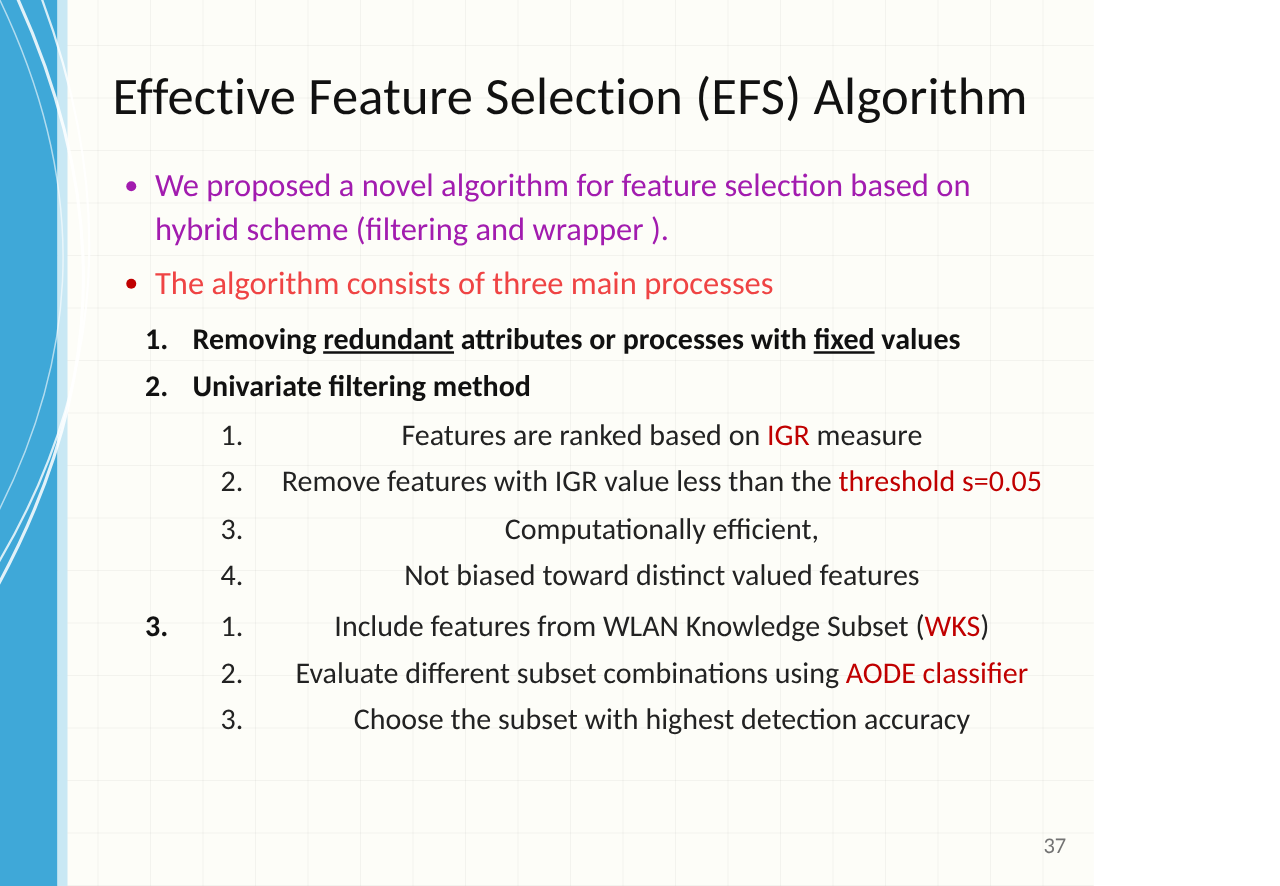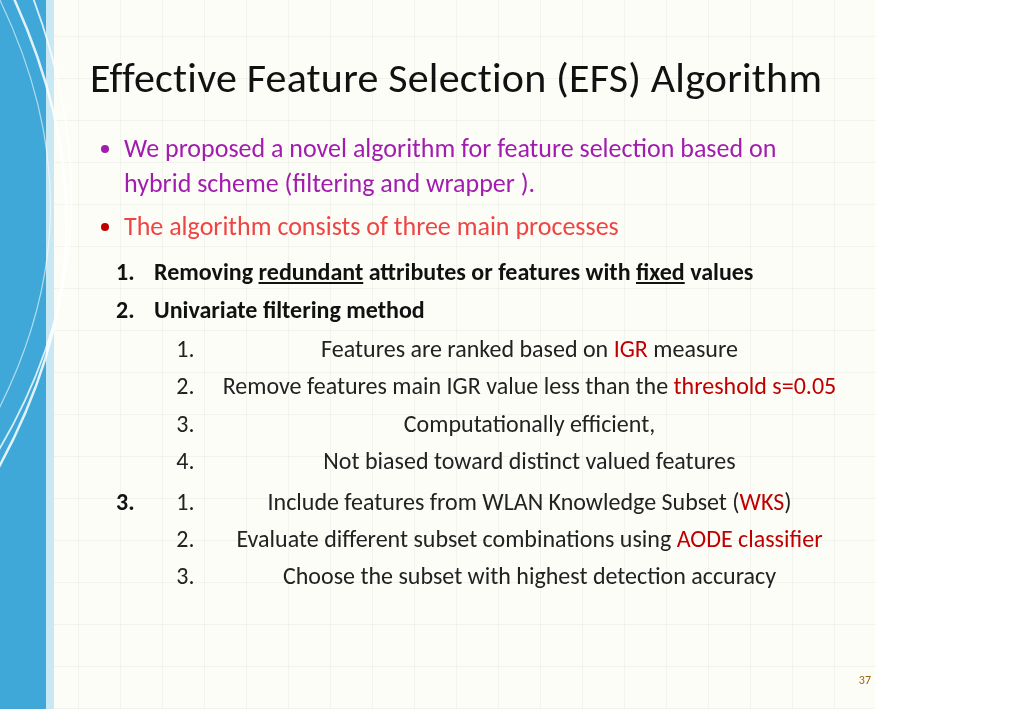--- a/index.html
+++ b/index.html
@@ -78,24 +78,24 @@
     font-weight: 400;
     color: #222;
     line-height: 1.55;
     padding-left: 14px;
     text-align: center;
   }
   .u { text-decoration: underline; }
   .red { color: #c00000; }
   .page-num {
     position: absolute;
-    right: 4px;
+    right: 22px;
     bottom: 22px;
-    font-size: 12px;
-    color: #a16207;
+    font-size: 18px;
+    color: #737373;
   }
 </style>
 </head>
 <body>
 
 <div class="slide">
   <div class="grid"></div>
 
   <div class="left-deco">
     <svg width="120" height="709" viewBox="0 0 120 709">
@@ -110,27 +110,27 @@
   <div class="content">
     <h1 class="title">Effective Feature Selection (EFS) Algorithm</h1>
 
     <ul class="top">
       <li>We proposed a novel algorithm for feature selection based on hybrid scheme (filtering and wrapper ).</li>
       <li class="red-bullet">The algorithm consists of three main processes</li>
     </ul>
 
     <ol class="num">
       <li>
-        <span>Removing </span><span class="u">redundant</span><span> attributes or features with </span><span class="u">fixed</span><span> values</span>
+        <span>Removing </span><span class="u">redundant</span><span> attributes or processes with </span><span class="u">fixed</span><span> values</span>
       </li>
       <li>
         <span>Univariate filtering method</span>
         <ol class="sub">
           <li><span>Features are ranked based on </span><span class="red">IGR</span><span> measure</span></li>
-          <li><span>Remove features main IGR value less than the </span><span class="red">threshold ѕ=0.05</span></li>
+          <li><span>Remove features with IGR value less than the </span><span class="red">threshold ѕ=0.05</span></li>
           <li>Computationally efficient,</li>
           <li>Not biased toward distinct valued features</li>
         </ol>
       </li>
       <li>
         <ol class="sub">
           <li><span>Include features from WLAN Knowledge Subset (</span><span class="red">WKS</span><span>)</span></li>
           <li><span>Evaluate different subset combinations using </span><span class="red">AODE classifier</span></li>
           <li>Choose the subset with highest detection accuracy</li>
         </ol>

